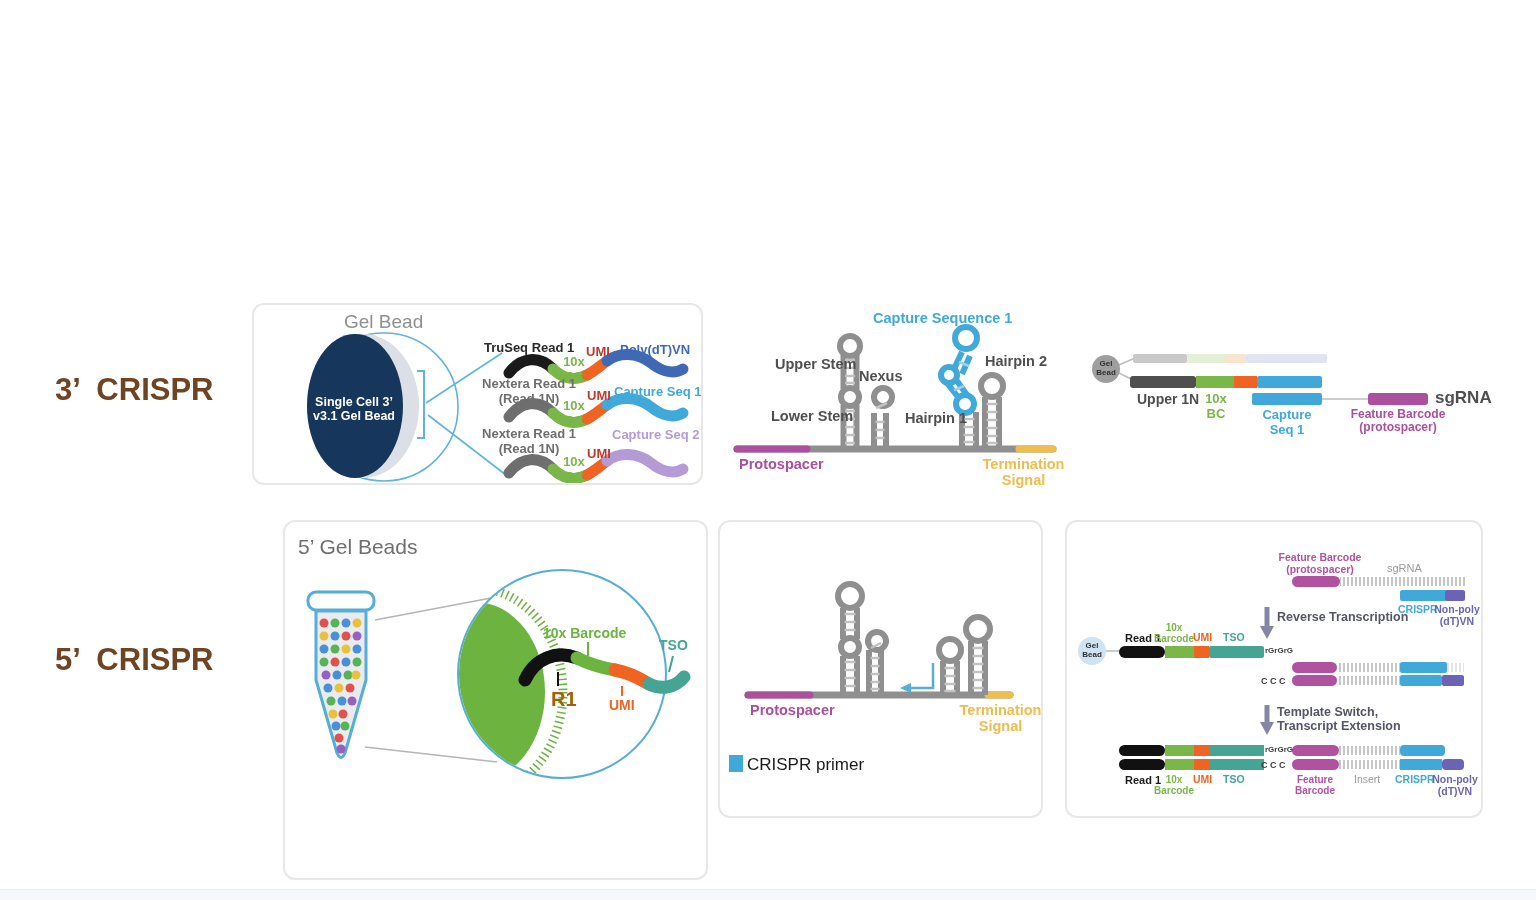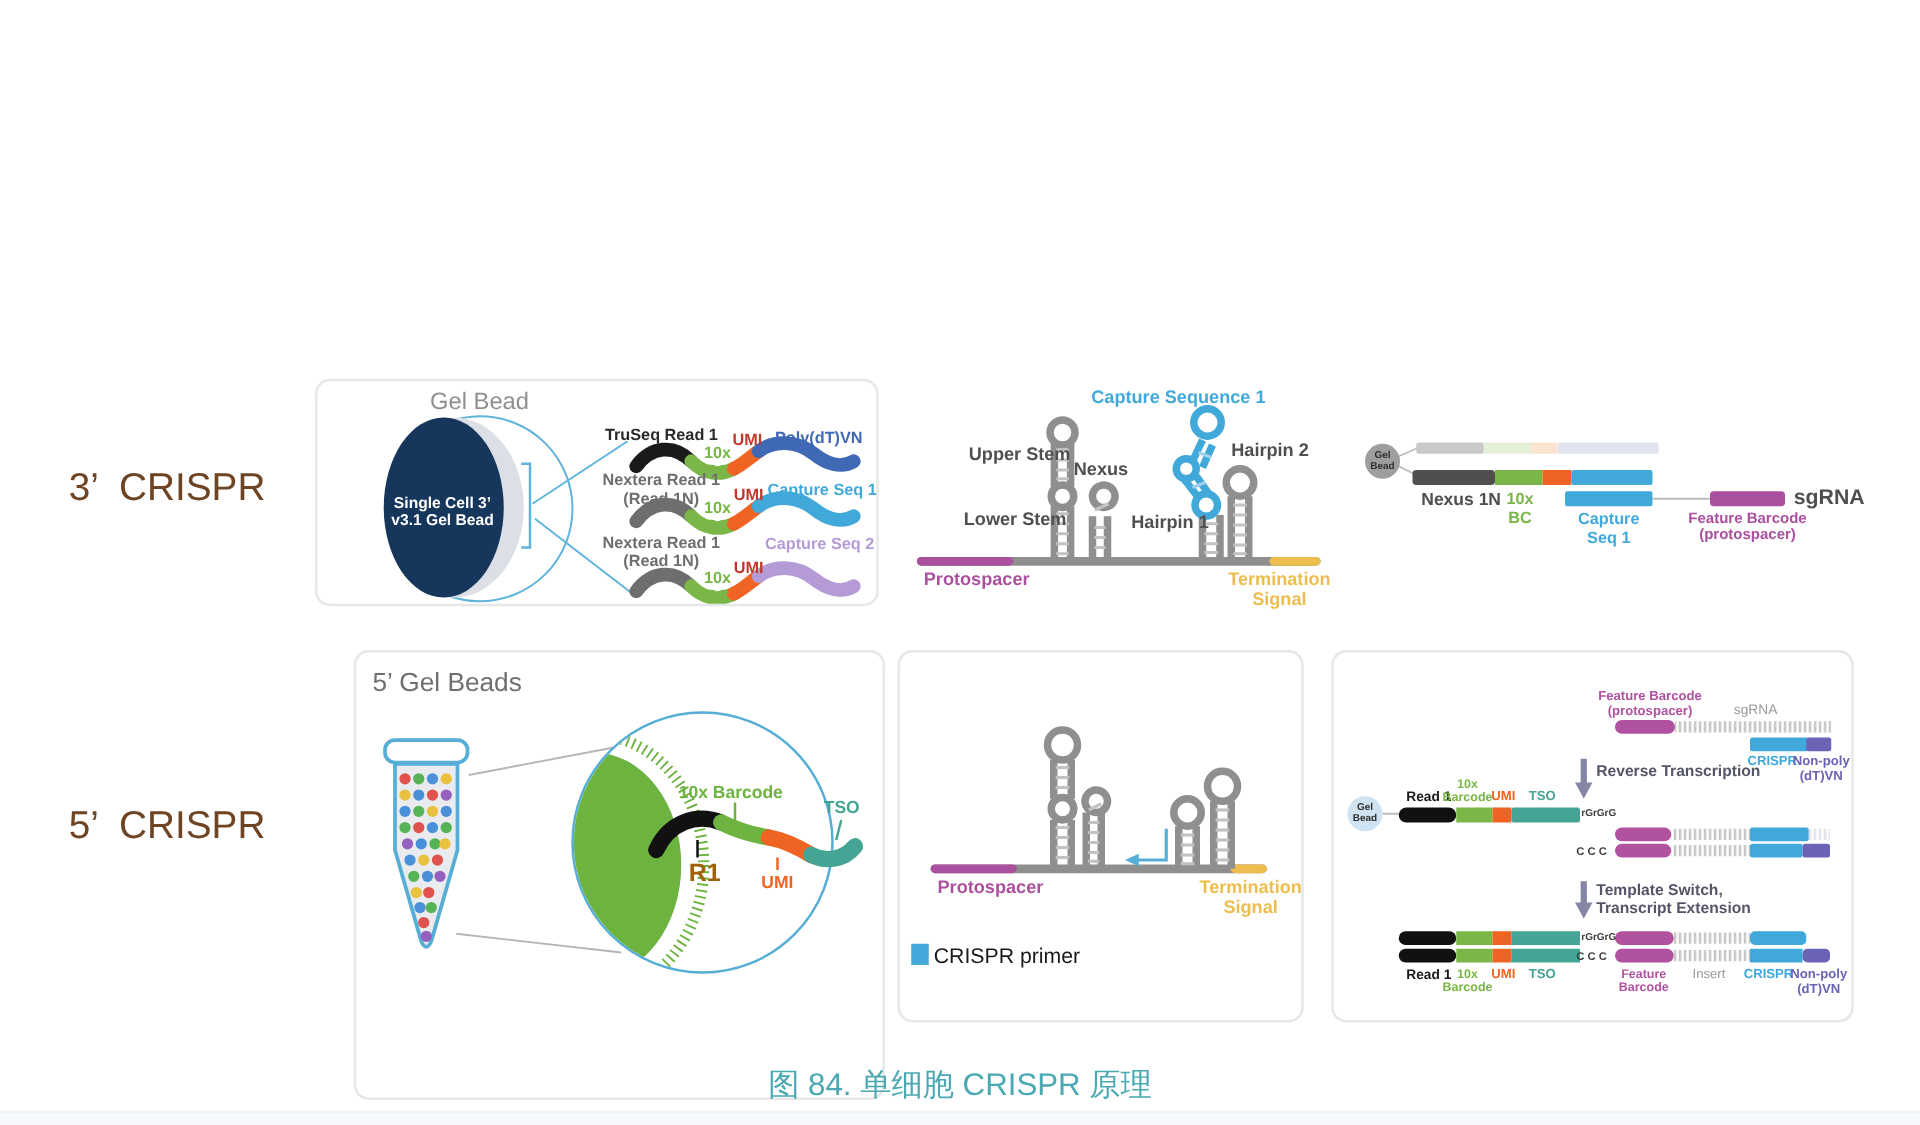--- a/index.html
+++ b/index.html
@@ -3,21 +3,21 @@
 <meta charset="utf-8">
 <style>
   html,body{margin:0;padding:0;background:#ffffff;}
   #page{position:relative;width:1536px;height:900px;overflow:hidden;background:#ffffff;
         font-family:"Liberation Sans","DejaVu Sans",sans-serif;}
   
   .para{position:absolute;left:30px;top:8px;width:1476px;font-size:26px;line-height:65px;
         color:#5e5e5e;text-align:justify;text-indent:66px;letter-spacing:0.2px;}
   
   .panel{position:absolute;border:2px solid #e7e7e7;border-radius:12px;background:#fff;box-sizing:border-box;}
-  .rowlabel{position:absolute;font-size:31px;font-weight:normal;color:#6e4423;white-space:pre;}
+  .rowlabel{position:absolute;font-size:31px;font-weight:bold;color:#6e4423;white-space:pre;}
   .lbl{position:absolute;font-weight:bold;white-space:nowrap;line-height:1.12;}
   .wrap{white-space:normal;text-align:center;}
   .svgabs{position:absolute;left:0;top:0;}
   .caption{position:absolute;left:0;top:851px;width:100%;text-align:center;font-size:25px;color:#4aa9b2;}
   .footerbar{position:absolute;left:0;top:889px;width:100%;height:11px;background:#f6f8fb;border-top:1px solid #eaeef2;}
   
   .c-dark{color:#2a2a2a}.c-gray{color:#6e6e6e}.c-slate{color:#4f4f4f}
   .c-green{color:#7ab648}.c-red{color:#c0392b}.c-orange{color:#f06423}
   .c-dblue{color:#3f68b5}.c-cyan{color:#41a9da}.c-lav{color:#b49bd6}
   .c-mag{color:#ab4f9f}.c-yellow{color:#edbd4e}.c-teal{color:#45a494}
@@ -186,21 +186,21 @@
         <rect x="45" y="36" width="66" height="12" rx="3" fill="#4f4f4f"></rect>
         <rect x="111" y="36" width="38" height="12" fill="#7ab648"></rect>
         <rect x="149" y="36" width="23" height="12" fill="#f06423"></rect>
         <rect x="172" y="36" width="65" height="12" rx="2" fill="#41a9da"></rect>
       </g>
       <rect x="167" y="53" width="70" height="12" rx="2" fill="#41a9da"></rect>
       <line x1="237" y1="59" x2="283" y2="59" stroke="#bdbdbd" stroke-width="1.5"></line>
       <rect x="283" y="53" width="60" height="12" rx="3" fill="#ab4f9f"></rect>
     </svg>
     <div class="lbl wrap" style="left:6px;top:20px;width:30px;font-size:8px;color:#2f2f2f;">Gel Bead</div>
-    <div class="lbl c-slate" style="left:52px;top:52px;font-size:14px;">Nexus 1N</div>
+    <div class="lbl c-slate" style="left:52px;top:52px;font-size:14px;">Upper 1N</div>
     <div class="lbl wrap c-green" style="left:113px;top:52px;width:36px;font-size:13px;">10x BC</div>
     <div class="lbl wrap c-cyan" style="left:166px;top:68px;width:72px;font-size:13px;">Capture Seq 1</div>
     <div class="lbl wrap c-mag" style="left:262px;top:68px;width:102px;font-size:12px;">Feature Barcode (protospacer)</div>
     <div class="lbl c-slate" style="left:350px;top:48px;font-size:17px;">sgRNA</div>
   </div>
 
   <div class="panel" style="left:283px;top:520px;width:425px;height:360px;">
     <svg class="svgabs" width="421" height="294" viewBox="0 0 421 294">
       <defs>
         <clipPath id="circ5">
@@ -435,16 +435,15 @@
     <div class="lbl" style="left:58px;top:252px;font-size:11px;color:#1a1a1a;">Read 1</div>
     <div class="lbl wrap c-green" style="left:86px;top:252px;width:42px;font-size:10px;">10x Barcode</div>
     <div class="lbl c-orange" style="left:126px;top:252px;font-size:10.5px;">UMI</div>
     <div class="lbl c-teal" style="left:156px;top:252px;font-size:10.5px;">TSO</div>
     <div class="lbl wrap" style="left:222px;top:252px;width:52px;font-size:10px;color:#b052a0;">Feature Barcode</div>
     <div class="lbl c-ins" style="left:287px;top:252px;font-size:10.5px;font-weight:normal;">Insert</div>
     <div class="lbl c-cyan" style="left:328px;top:252px;font-size:10.5px;">CRISPR</div>
     <div class="lbl wrap c-npur" style="left:363px;top:252px;width:50px;font-size:10.5px;">Non-poly (dT)VN</div>
   </div>
 
-  <div class="caption">图 84. 单细胞 CRISPR 原理</div>
 
   <div class="footerbar"></div>
 </div>
 
 </body></html>

